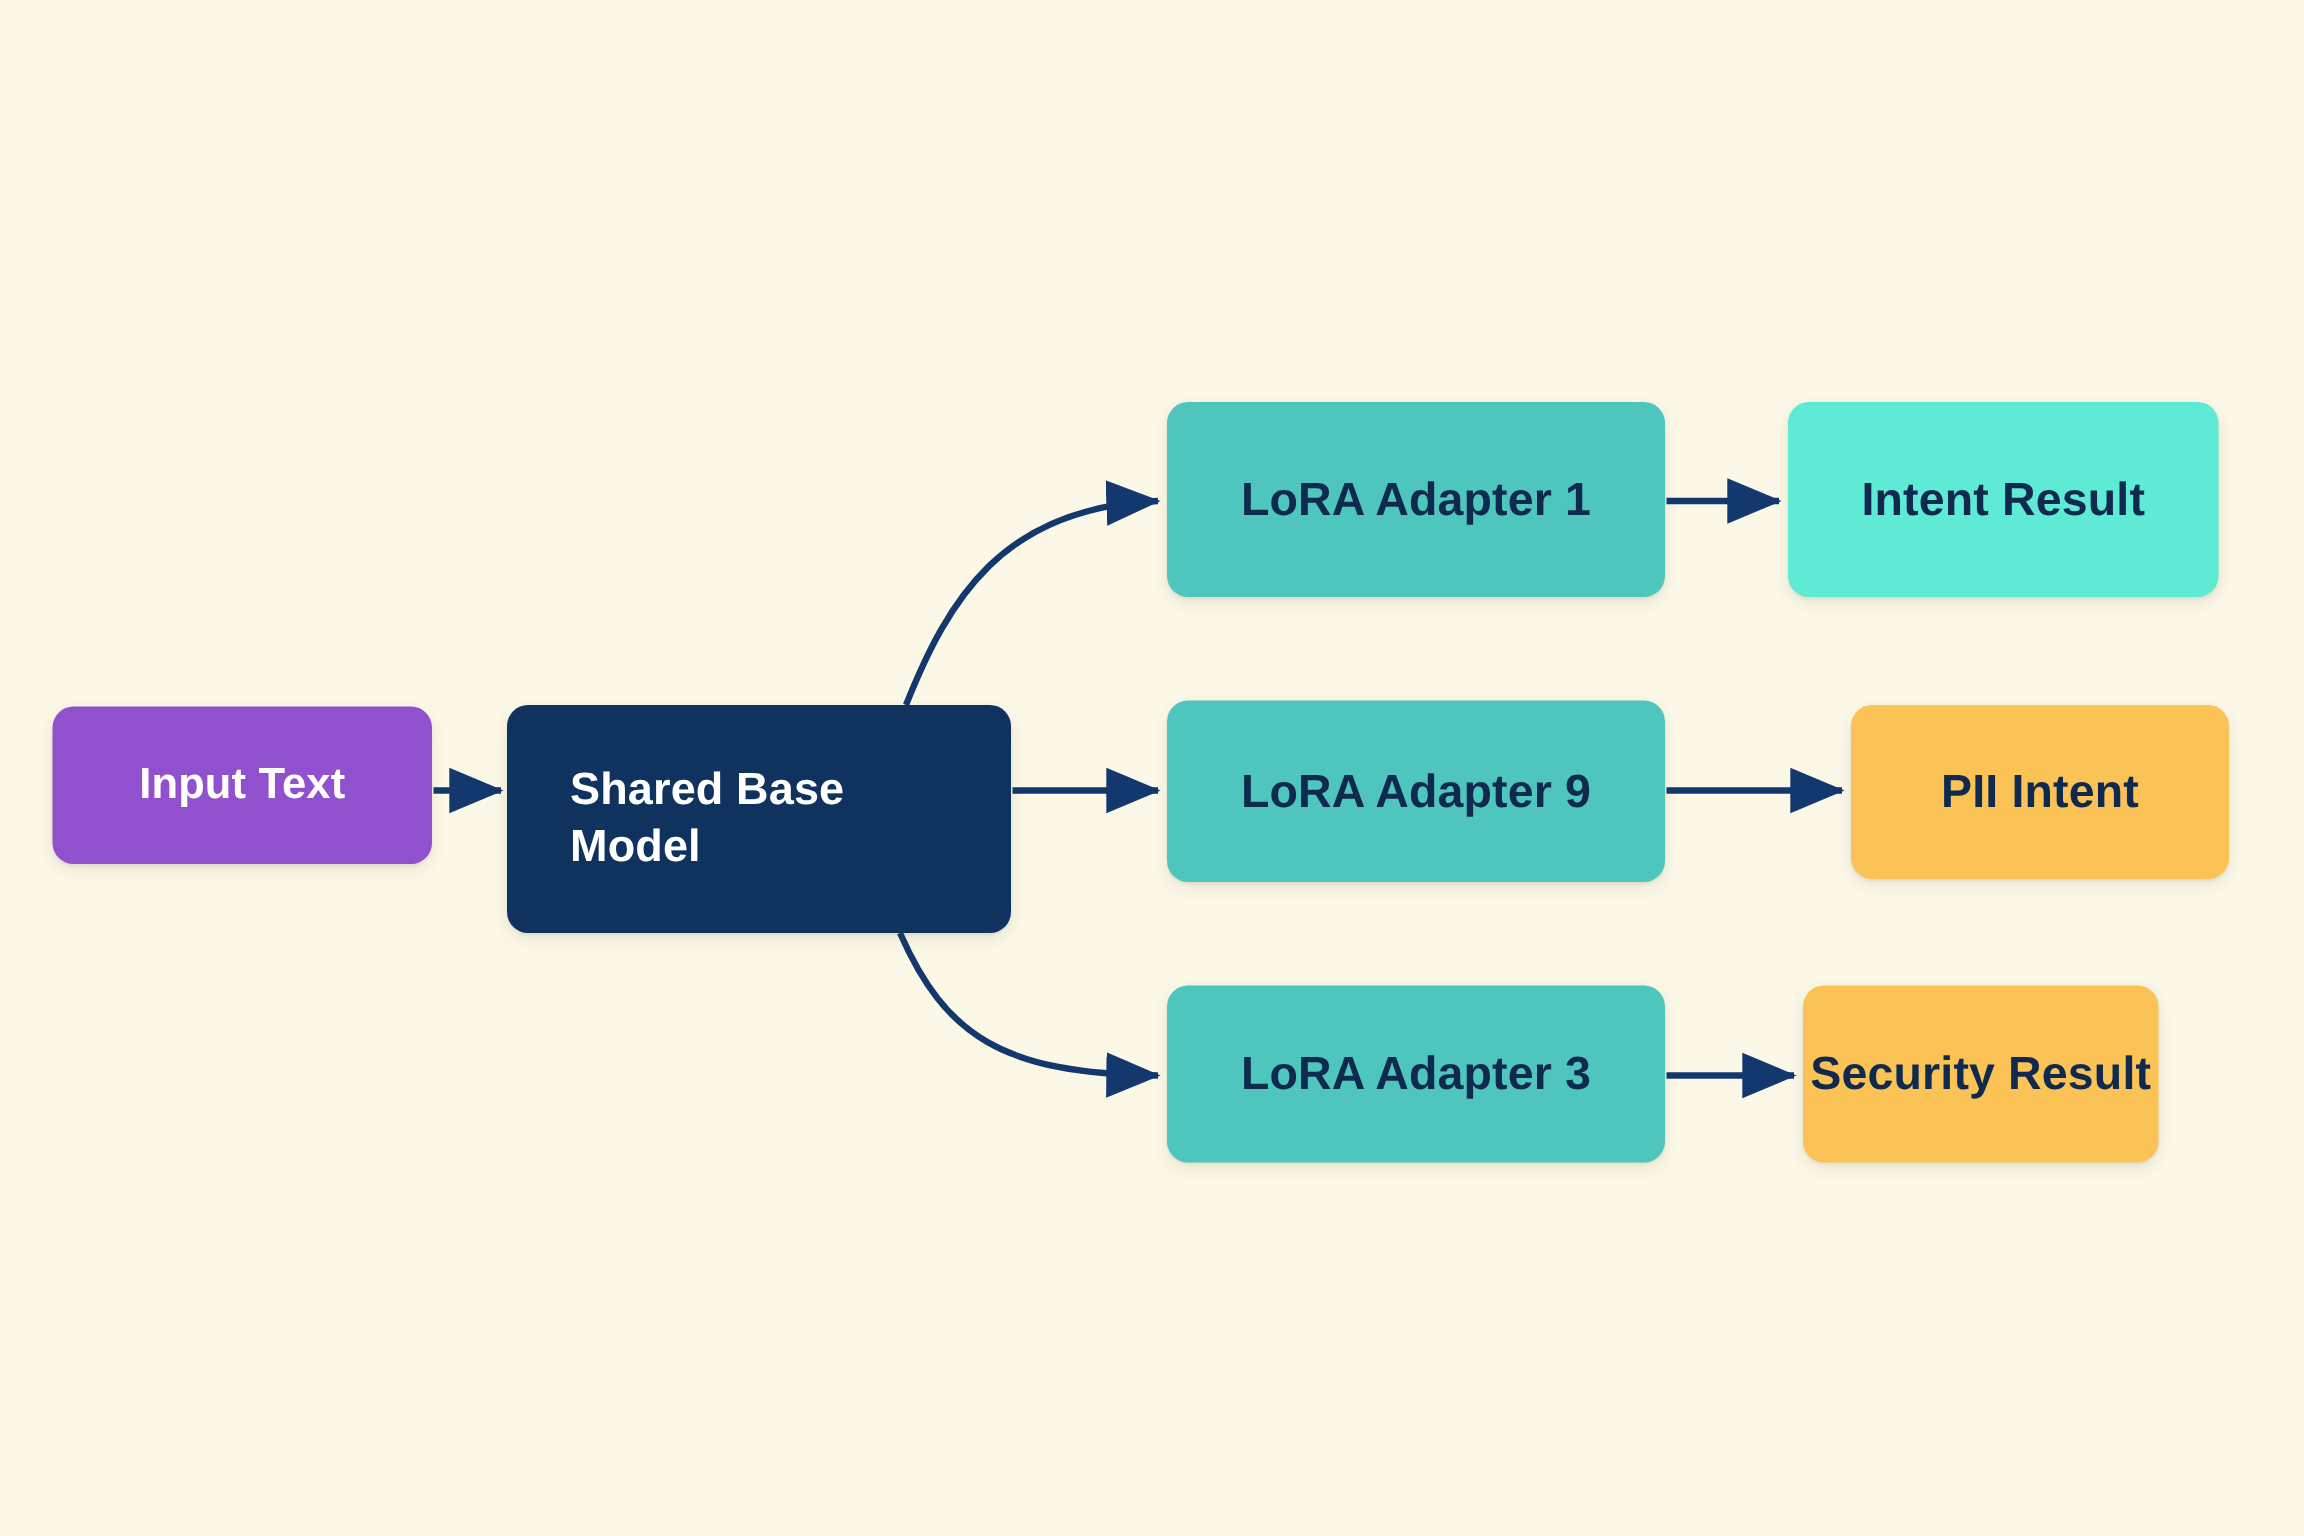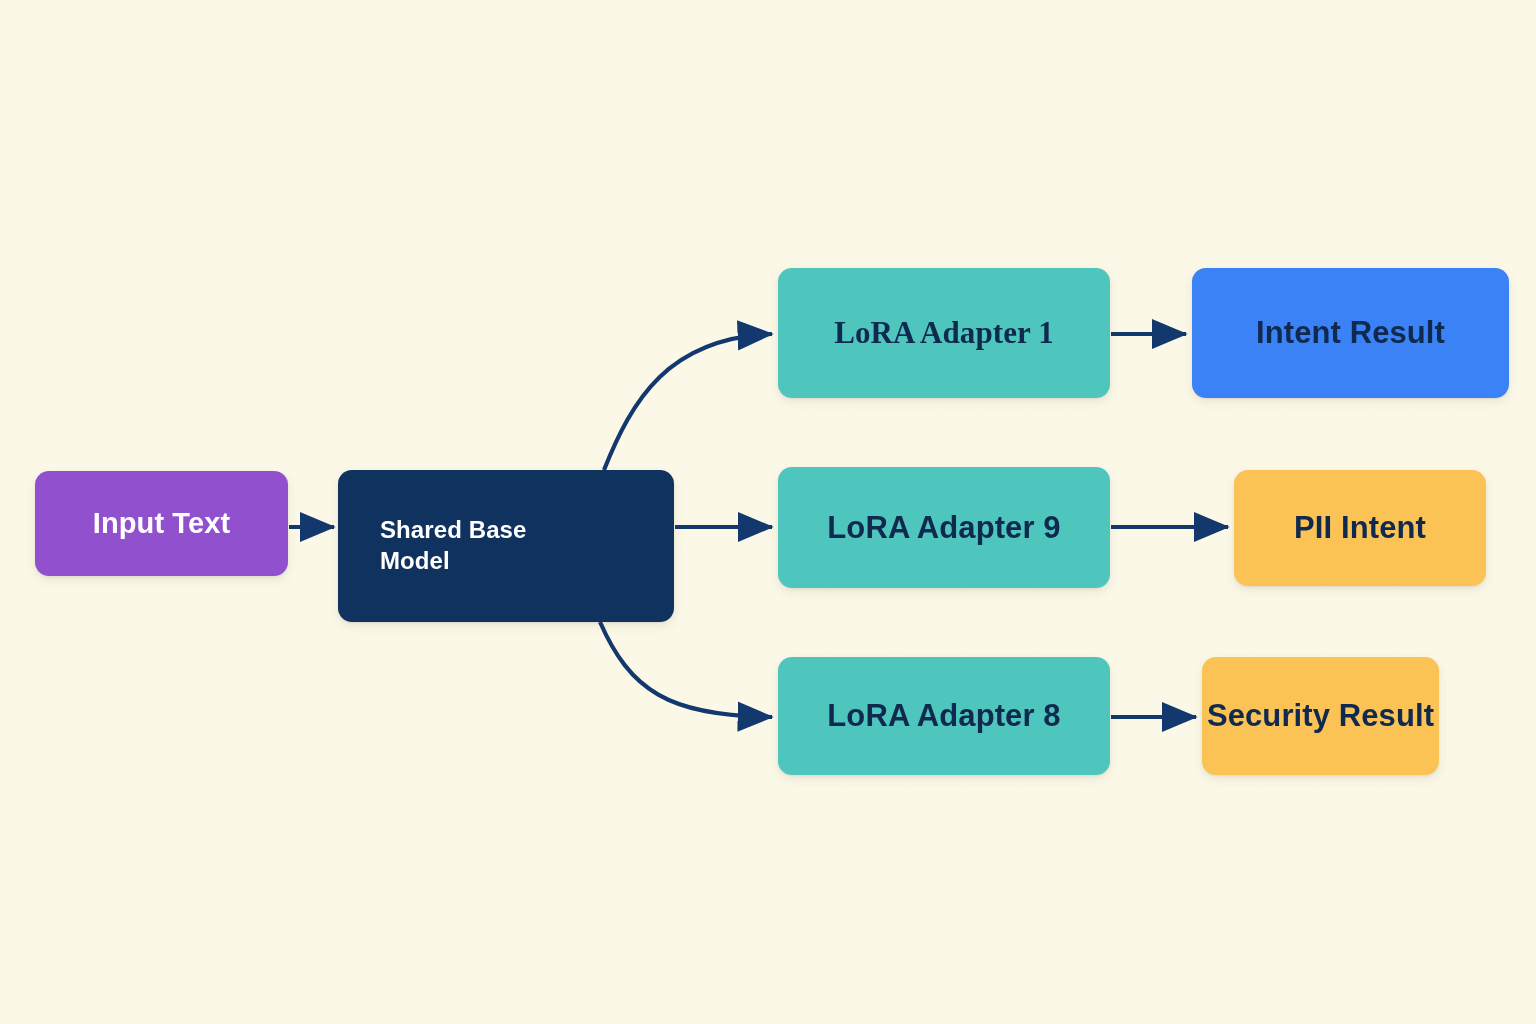--- a/index.html
+++ b/index.html
@@ -60,21 +60,21 @@
     color: #ffffff;
     font-size: 29px;
     font-weight: 600;
     text-align: center;
   }
   .node.base {
     justify-content: flex-start;
   }
   .node.base .label {
     color: #ffffff;
-    font-size: 24px;
+    font-size: 30px;
     font-weight: 700;
     text-align: left;
     padding: 0 0 0 42px;
     white-space: pre-line;
   }
   .node.adapter {
     justify-content: center;
   }
   .node.adapter .label {
     color: #10294f;
@@ -129,33 +129,33 @@
 
   <div class="node input" style="left:35px; top:471px; width:253px; height:105px; background:#9151ce;">
     <span class="label">Input Text</span>
   </div>
 
   <div class="node base" style="left:338px; top:470px; width:336px; height:152px; background:#10325f;">
     <span class="label">Shared Base
 Model</span>
   </div>
 
-  <div class="node adapter" style="left:778px; top:268px; width:332px; height:130px; background:#4ec6bd;font-family:Liberation Serif, serif;">
+  <div class="node adapter" style="left:778px; top:268px; width:332px; height:130px; background:#4ec6bd;">
     <span class="label">LoRA Adapter 1</span>
   </div>
 
   <div class="node adapter" style="left:778px; top:467px; width:332px; height:121px; background:#4ec6bd;">
     <span class="label">LoRA Adapter 9</span>
   </div>
 
   <div class="node adapter" style="left:778px; top:657px; width:332px; height:118px; background:#4ec6bd;">
-    <span class="label">LoRA Adapter 8</span>
+    <span class="label">LoRA Adapter 3</span>
   </div>
 
-  <div class="node result" style="left:1192px; top:268px; width:317px; height:130px; background:#3b82f6;border-radius:14px;">
+  <div class="node result" style="left:1192px; top:268px; width:287px; height:130px; background:#5eead4;border-radius:14px;">
     <span class="label">Intent Result</span>
   </div>
 
   <div class="node result" style="left:1234px; top:470px; width:252px; height:116px; background:#fbc356;">
     <span class="label">PII Intent</span>
   </div>
 
   <div class="node result" style="left:1202px; top:657px; width:237px; height:118px; background:#fbc356;">
     <span class="label">Security Result</span>
   </div>

